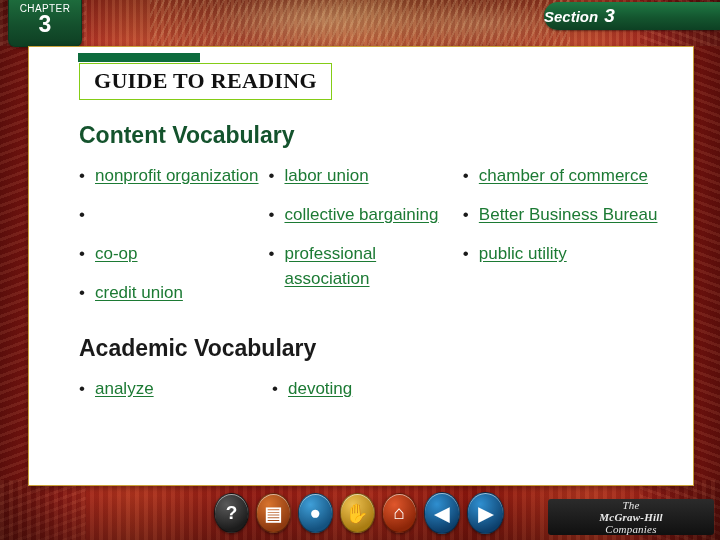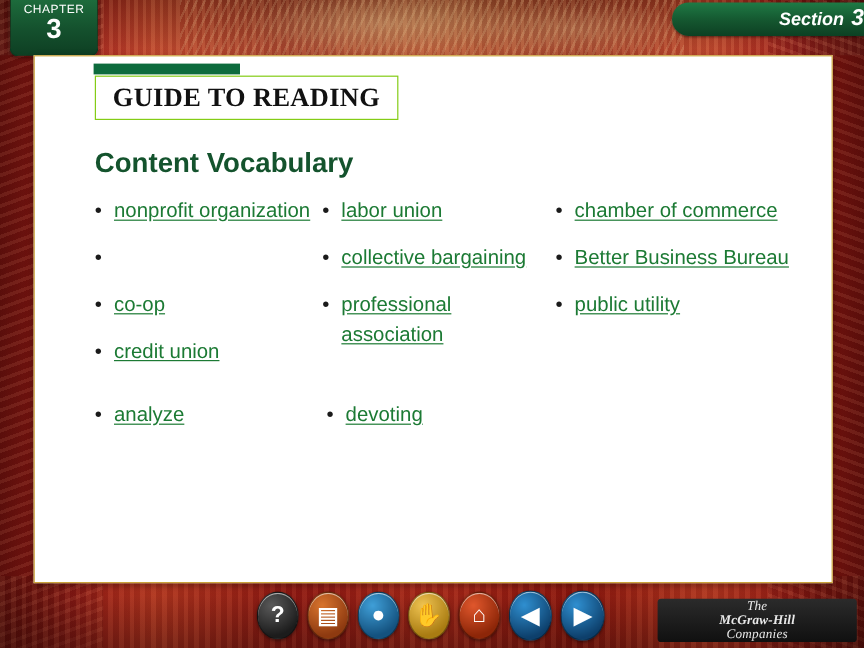--- a/index.html
+++ b/index.html
@@ -86,28 +86,28 @@
     font-weight: bold;
     line-height: 23px;
     margin-top: -1px;
   }
 
   
   .section-banner {
     position: absolute;
     right: 0;
     top: 2px;
-    width: 160px;
+    width: 176px;
     height: 28px;
     background: linear-gradient(180deg, #1f7a45 0%, #14562f 55%, #0d4023 100%);
     border-radius: 14px 0 0 14px;
     box-shadow: 0 1px 2px rgba(0,0,0,0.45);
     display: flex;
     align-items: center;
-    justify-content: flex-end;
+    justify-content: flex-start;
     gap: 6px;
     color: #ffffff;
   }
   .section-banner .sec-word {
     font-size: 15px;
     font-weight: bold;
     font-style: italic;
   }
   .section-banner .sec-num {
     font-size: 19px;
@@ -334,20 +334,21 @@
             <span class="vocab-term">Better Business Bureau</span>
           </div>
           <div class="vocab-item">
             <span class="bullet">•</span>
             <span class="vocab-term">public utility</span>
           </div>
         </div>
 
       </div>
 
+      <div class="academic-heading">Academic Vocabulary</div>
 
       <div class="academic-cols">
         <div class="col-1">
           <div class="vocab-item">
             <span class="bullet">•</span>
             <span class="vocab-term">analyze</span>
           </div>
         </div>
         <div class="col-2">
           <div class="vocab-item">

